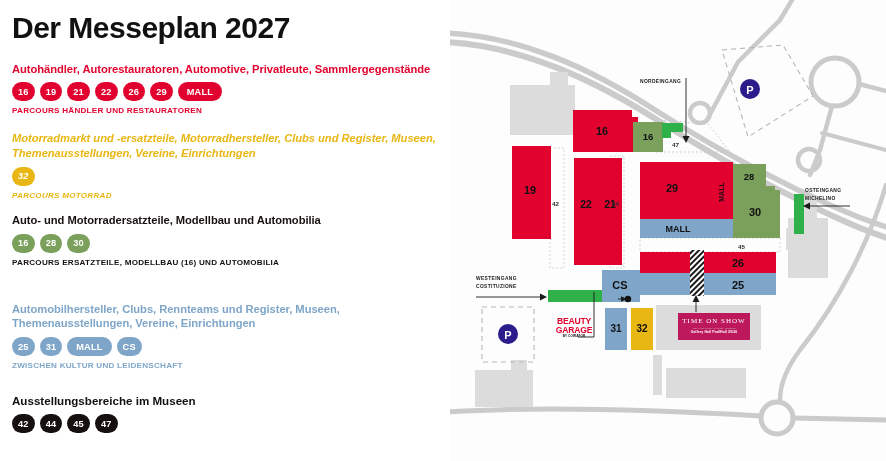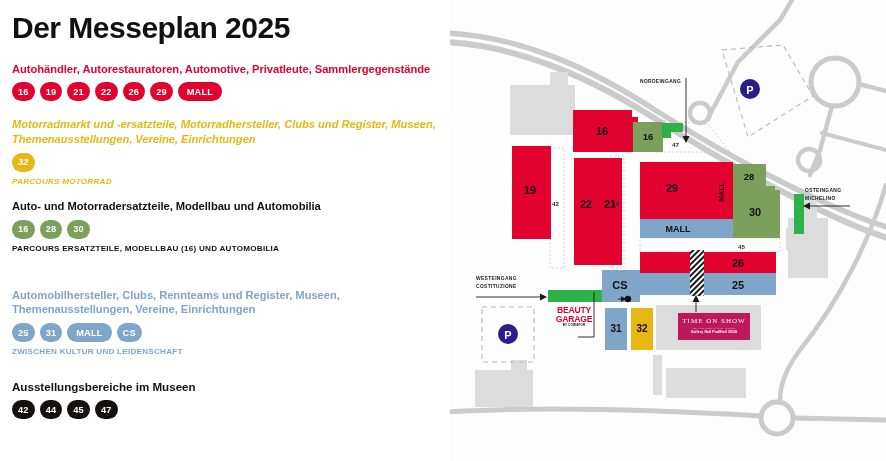--- a/index.html
+++ b/index.html
@@ -59,33 +59,34 @@
   .ann{ font-size:4.9px; font-weight:bold; fill:#1a1a1a; letter-spacing:0.35px; }
   .numlab{ font-size:6.2px; font-weight:bold; fill:#2b2b2b; }
   .leader{ stroke:#1a1a1a; stroke-width:0.9; fill:none; }
 </style>
 </head>
 <body>
 
 <div id="root">
 
   <div id="legend">
-    <div id="page-title">Der Messeplan 2025</div>
+    <div id="page-title">Der Messeplan 2027</div>
 
     <div class="legend-group">
       <div class="group-heading" style="color:#E2022F;">Autohändler, Autorestauratoren, Automotive, Privatleute, Sammlergegenstände</div>
       <div class="badge-row">
         <span class="badge" style="background:#E2022F;">16</span>
         <span class="badge" style="background:#E2022F;">19</span>
         <span class="badge" style="background:#E2022F;">21</span>
         <span class="badge" style="background:#E2022F;">22</span>
         <span class="badge" style="background:#E2022F;">26</span>
         <span class="badge" style="background:#E2022F;">29</span>
         <span class="badge wide" style="background:#E2022F;">MALL</span>
       </div>
+      <div class="group-sub" style="color:#E2022F;">PARCOURS HÄNDLER UND RESTAURATOREN</div>
     </div>
 
     <div class="legend-group" style="margin-top:16px;font-style:italic;">
       <div class="group-heading" style="color:#E8B713;">Motorradmarkt und -ersatzteile, Motorradhersteller, Clubs und Register, Museen, Themenausstellungen, Vereine, Einrichtungen</div>
       <div class="badge-row">
         <span class="badge" style="background:#E8B713;">32</span>
       </div>
       <div class="group-sub" style="color:#E8B713;">PARCOURS MOTORRAD</div>
     </div>
 
@@ -318,21 +319,21 @@
       <g>
         <path class="leader" d="M144 292 L144 337 L128 337"></path>
       </g>
 
       <g>
         <path class="leader" d="M246 312 L246 300"></path>
         <path fill="#1a1a1a" d="M246 295 L242.5 302 L249.5 302 Z"></path>
       </g>
     </svg>
 
-    <div style="position:absolute; left:103px; top:306px; width:42px; text-align:center; line-height:1.0;">
+    <div style="position:absolute; left:103px; top:317px; width:42px; text-align:center; line-height:1.0;">
       <div style="font-size:8.6px; font-weight:bold; color:#E2022F; letter-spacing:-0.2px;">BEAUTY</div>
       <div style="font-size:8.6px; font-weight:bold; color:#E2022F; letter-spacing:-0.2px;">GARAGE</div>
       <div style="font-size:3.1px; font-weight:bold; color:#16100F; letter-spacing:0.1px; margin-top:1px;">BY COIRAFOR</div>
     </div>
 
     <div style="position:absolute; left:228px; top:313px; width:72px; height:27px;
                 background:#be185d; display:flex; flex-direction:column;
                 align-items:center; justify-content:center; line-height:1.0;">
       <div style="font-family:'Liberation Serif', serif; font-size:7px; color:#ffffff; letter-spacing:1px;">TIME ON SHOW</div>
       <div style="font-family:'Liberation Serif', serif; font-size:2.9px; color:#d8d8d8; letter-spacing:0.2px; margin:1.5px 0;">The Excellence of Rare Watches</div>

